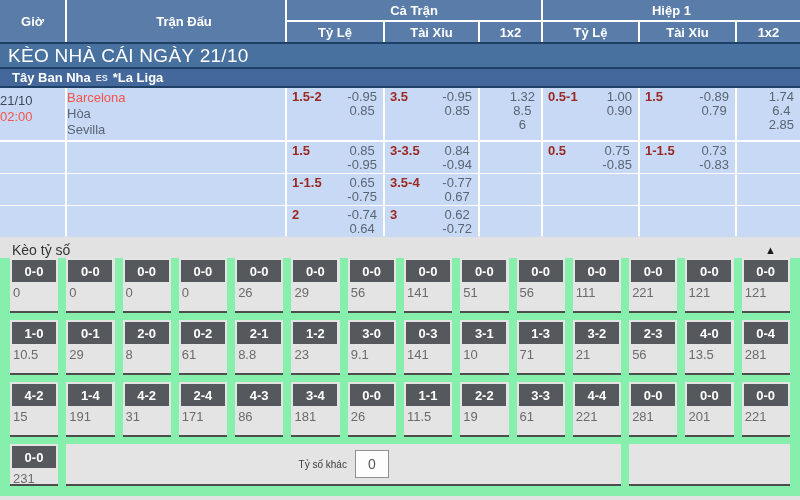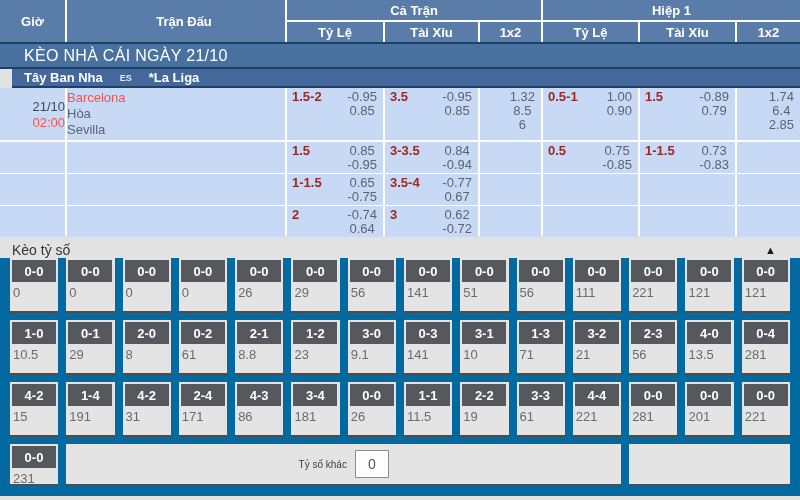--- a/index.html
+++ b/index.html
@@ -22,56 +22,56 @@
   }
   .th.c-time  { grid-row:1/3; grid-column:1; }
   .th.c-match { grid-row:1/3; grid-column:2;padding-left:16px; }
   .th.c-ft { grid-row:1; grid-column:3/6; }
   .th.c-h1 { grid-row:1; grid-column:6/9; }
   .th.s1 { grid-row:2; grid-column:3; } .th.s2 { grid-row:2; grid-column:4; }
   .th.s3 { grid-row:2; grid-column:5; } .th.s4 { grid-row:2; grid-column:6; }
   .th.s5 { grid-row:2; grid-column:7; } .th.s6 { grid-row:2; grid-column:8; }
   
   .banner {
-    height:25px; background:#48719f; color:#fff; font-size:16px;
-    display:flex; align-items:center; padding-left:24px; letter-spacing:.3px;
+    height:25px; background:#48719f; color:#fff; font-size:19px;
+    display:flex; align-items:center; padding-left:8px; letter-spacing:.3px;
     border-bottom:2px solid #1f4066;
   }
   .league {
     height:19px; background:#44689b; color:#fff; font-weight:700; font-size:13px;
-    display:flex; align-items:center; padding-left:12px; gap:17px;
-    border-bottom:2px solid #1f4066; cursor:pointer;margin-left:12px;
+    display:flex; align-items:center; padding-left:12px; gap:5px;
+    border-bottom:2px solid #1f4066; cursor:pointer;
   }
   .league .code { font-size:9px; font-weight:700; text-transform:uppercase; opacity:.85; }
   
   .tbody { background:#fff; display:flex; flex-direction:column; gap:2px; }
   .mrow {
     display:grid;
     grid-template-columns:65px 218px 96px 93px 61px 95px 95px 63px;
     gap:2px; background:#fff;
   }
   .mrow[data-row="0"] { height:52px; }
   .mrow[data-row="1"], .mrow[data-row="2"], .mrow[data-row="3"] { height:30px; }
   .cell { background:#c7d9f4; }
-  .cell.time { text-align:right; padding-top:11px; line-height:16px; color:#3d4a5a; }
+  .cell.time { text-align:left; padding-top:5px; line-height:16px; color:#3d4a5a; }
   .cell.time .kick { color:#f4544c; }
   .cell.teams { padding:2px 0 0 0; line-height:16px; color:#5a6573; }
   .cell.teams .home { color:#f4544c; }
   .cell.odds { display:flex; justify-content:space-between; padding:2px 6px 1px 5px; line-height:14px; }
   .cell.odds .line { color:#9c2822; font-weight:700; }
   .cell.odds .vals { margin-left:auto; text-align:center; color:#5a6573; display:flex; flex-direction:column; }
   .cell.odds .val { cursor:pointer; }
   
   .score-section { background:#e2e2e2; }
   .score-head {
     height:22px; display:flex; align-items:center; justify-content:space-between;
     padding:6px 24px 0 12px; font-size:14px; color:#333;
   }
   .score-head .arrow { font-size:11px; color:#1a1a1a; cursor:pointer; }
-  .score-body { background:#0369a1; padding:0 10px; height:238px; }
+  .score-body { background:#86efac; padding:0 10px; height:238px; }
   .score-grid { display:grid; grid-template-columns:repeat(14,1fr); column-gap:8px; row-gap:7px; }
   .score-grid.last { margin-top:7px; }
   .score-cell { background:#e4e4e4; border-bottom:2px solid #4d4d4d; height:55px; }
   .score-grid.last .score-cell { height:42px; }
   .score-btn {
     width:44px; height:22px; margin:2px 0 0 2px; background:#55585c; color:#fff;
     font-weight:700; font-size:13px; display:flex; align-items:center; justify-content:center;
     cursor:pointer;
   }
   .score-val { margin:3px 0 0 3px; color:#6b6b6b; font-size:13px; }

